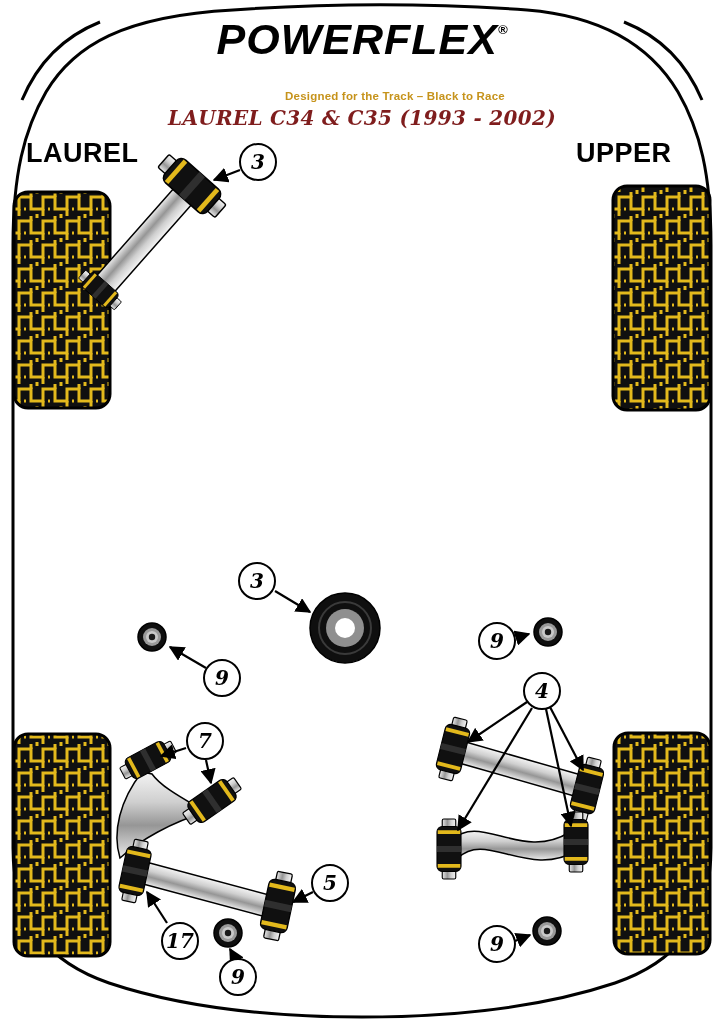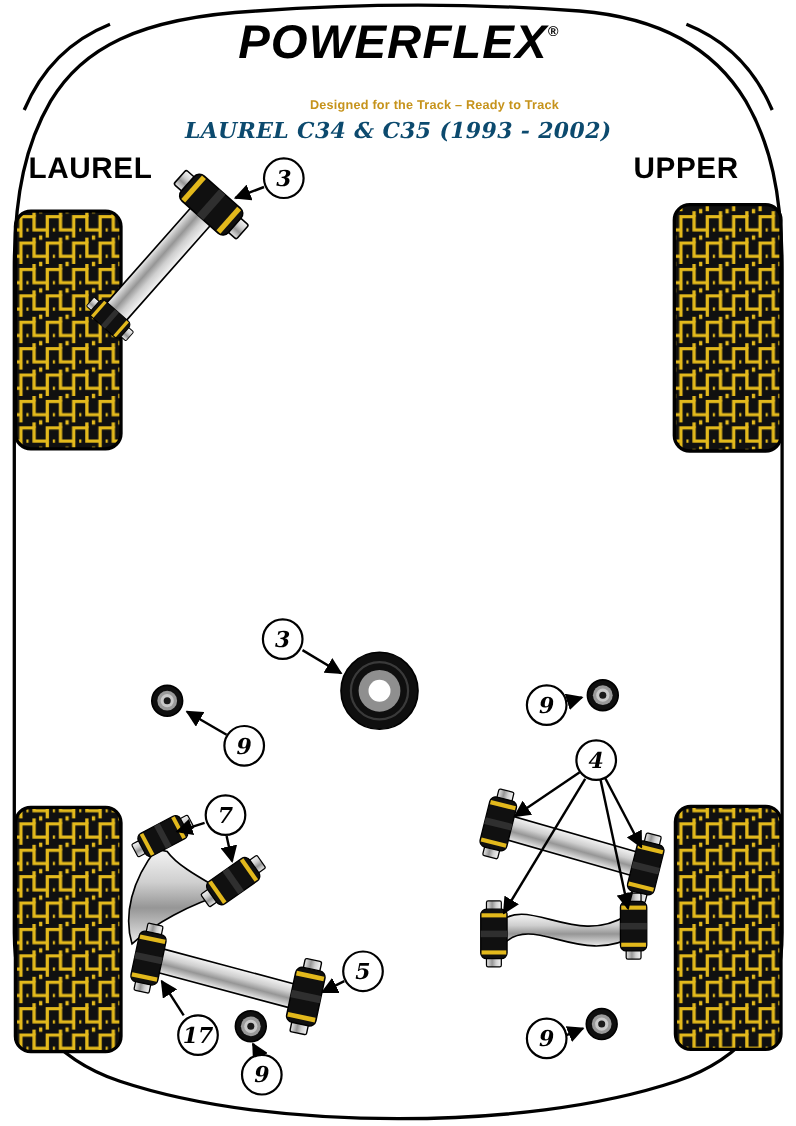--- a/index.html
+++ b/index.html
@@ -34,21 +34,21 @@
     }
   }
   .tagline{
     left:66px;right:0;top:91px;text-align:center;
     font:700 11.5px "Liberation Sans",sans-serif;
     color:var(--tagline-gold);line-height:1;letter-spacing:0.2px;
   }
   .model{
     left:0;right:0;top:106px;text-align:center;
     font:italic 700 20px "DejaVu Serif",serif;
-    color:#0c4a6e;line-height:1.2;letter-spacing:0.3px;
+    color:#7f1d1d;line-height:1.2;letter-spacing:0.3px;
   }
   .side-label{
     top:140px;font:700 27px "Liberation Sans",sans-serif;color:#000;line-height:1;letter-spacing:0.5px;
   }
   .side-label.left{left:26px;}
   .side-label.right{left:576px;}
   .callout{
     position:absolute;width:38px;height:38px;box-sizing:border-box;
     border:2.5px solid #000;border-radius:50%;background:#fff;
     display:flex;align-items:center;justify-content:center;
@@ -180,21 +180,21 @@
       <line x1="313" y1="892" x2="293" y2="902" marker-end="url(#arrow)"></line>
       <line x1="167" y1="923" x2="147" y2="892" marker-end="url(#arrow)"></line>
       <line x1="235" y1="958" x2="230" y2="949" marker-end="url(#arrow)"></line>
       <line x1="515" y1="941" x2="530" y2="935" marker-end="url(#arrow)"></line>
     </g>
   </svg>
 
   <div class="abs brand">
     <span>POWERFLEX</span><sup>®</sup>
   </div>
-  <div class="abs tagline">Designed for the Track – Ready to Track</div>
+  <div class="abs tagline">Designed for the Track – Black to Race</div>
   <div class="abs model">LAUREL C34 &amp; C35 (1993 - 2002)</div>
 
   <div class="abs side-label left">LAUREL</div>
   <div class="abs side-label right">UPPER</div>
 
   <div class="callout" style="left:239px;top:143px">
       <span>3</span>
     </div>
   <div class="callout" style="left:238px;top:562px">
       <span>3</span>

